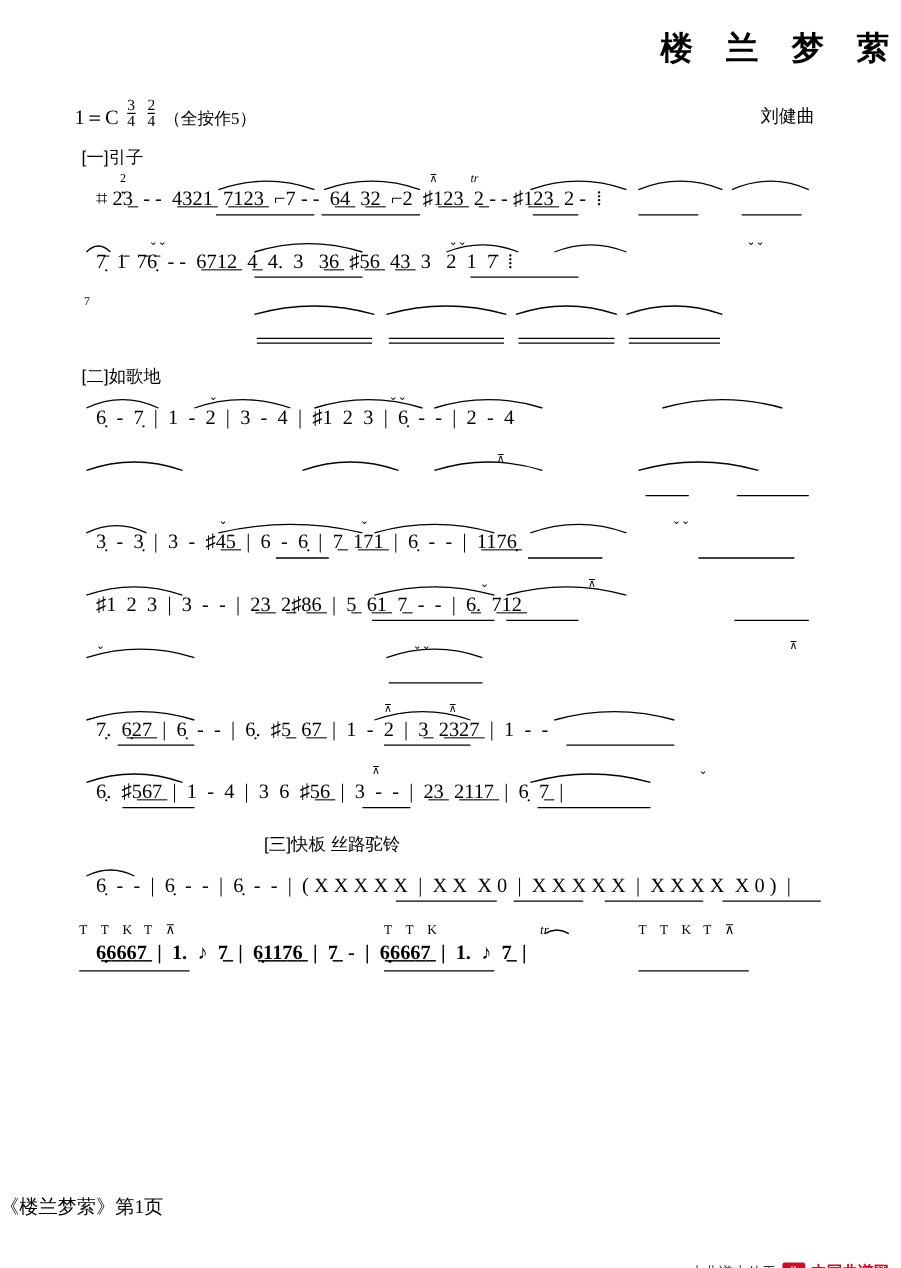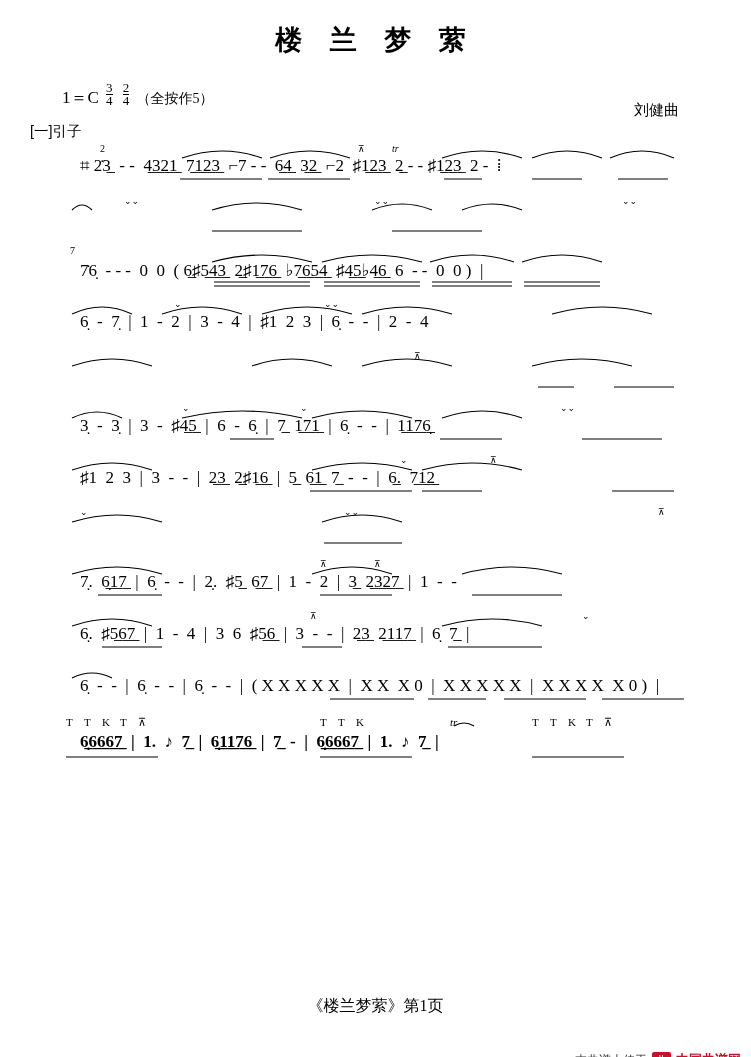--- a/index.html
+++ b/index.html
@@ -7,21 +7,21 @@
     width:751px;height:1057px;
     background:#ffffff;
     font-family:"Liberation Serif", serif;
     color:#000;
     position:relative;
     overflow:hidden;
   }
   .page{position:relative;width:751px;height:1057px;}
 
   .title{
-    text-align:center;
+    text-align:right;
     font-family:"Liberation Sans", sans-serif;
     font-weight:bold;
     font-size:27px;
     letter-spacing:10px;
     margin-top:22px;
   }
 
   .meta-row{
     position:relative;
     height:34px;
@@ -39,28 +39,28 @@
     text-align:center;
     line-height:0.95;
     font-size:13px;
     margin:0 3px;
   }
   .frac .num{display:block;}
   .frac .den{display:block;border-top:1px solid #000;}
   .paren-note{font-size:14px;}
   .composer{
     position:absolute;
-    right:72px; top:19px;
+    right:72px; top:6px;
     font-size:15px;
   }
 
   .section-label{
     font-size:14.5px;
     font-family:"Liberation Sans", sans-serif;
-    margin:6px 0 1px 30px;
+    margin:6px 0 1px 68px;
   }
   .section-label.center{margin-left:0;text-align:center;}
 
   .staff{
     position:relative;
     margin:0 62px 0 62px;
     height:52px;
     font-size:20px;
     white-space:nowrap;
   }
@@ -74,21 +74,20 @@
     margin-left:18px;
   }
 
   .slurs{position:absolute;left:0;top:0;width:627px;height:20px;}
   .underlines{position:absolute;left:0;top:34px;width:627px;height:10px;}
 
   .footer-title{
     position:absolute;
     left:0;right:0;
     bottom:62px;
-    text-align:center;
     font-size:16px;
   }
   .credit{
     position:absolute;
     right:10px;bottom:10px;
     display:flex;align-items:center;gap:5px;
     font-size:12px;
     font-family:"Liberation Sans", sans-serif;
     color:#333;
   }
@@ -153,47 +152,48 @@
   <div class="staff">
     <svg class="slurs" viewBox="0 0 627 20">
       <path class="slur" d="M10 16 Q20 6 30 16"></path>
       <path class="slur" d="M150 16 Q195 2 240 16"></path>
       <path class="slur" d="M310 16 Q340 4 370 16"></path>
       <path class="slur" d="M400 16 Q430 4 460 16"></path>
       <text x="62" y="10" font-size="9">⌄⌄</text>
       <text x="312" y="10" font-size="9">⌄⌄</text>
       <text x="560" y="10" font-size="9">⌄⌄</text>
     </svg>
+    <div class="notes">7̣̄  1̄  7̄6̣̄  - -  6̲7̲1̲2̲  4̲  4.  3   3̲6̲  ♯5̲6̲  4̲3̲  3   2  1  7̇  ⁞</div>
     <svg class="underlines" viewBox="0 0 627 10">
       <line class="ln" x1="150" y1="3" x2="240" y2="3"></line>
       <line class="ln" x1="330" y1="3" x2="420" y2="3"></line>
     </svg>
   </div>
 
   <div class="staff">
     <svg class="slurs" viewBox="0 0 627 20">
       <text x="8" y="8" font-size="10">7</text>
       <path class="slur" d="M150 16 Q200 2 250 16"></path>
       <path class="slur" d="M260 16 Q310 2 360 16"></path>
       <path class="slur" d="M368 16 Q410 2 452 16"></path>
       <path class="slur" d="M460 16 Q500 2 540 16"></path>
     </svg>
-    <div class="notes">7̇6̣  - - -  0  0  ( 6̲♯5̲4̲3̲  2̲♯1̲7̲6̲  ♭7̲6̲5̲4̲  ♯4̲5̲♭4̲6̲  6  - -  0  0 )  |</div>
     <svg class="underlines" viewBox="0 0 627 10">
       <line class="ln" x1="152" y1="2" x2="248" y2="2"></line>
       <line class="ln" x1="152" y1="6" x2="248" y2="6"></line>
       <line class="ln" x1="262" y1="2" x2="358" y2="2"></line>
       <line class="ln" x1="262" y1="6" x2="358" y2="6"></line>
       <line class="ln" x1="370" y1="2" x2="450" y2="2"></line>
       <line class="ln" x1="370" y1="6" x2="450" y2="6"></line>
       <line class="ln" x1="462" y1="2" x2="538" y2="2"></line>
       <line class="ln" x1="462" y1="6" x2="538" y2="6"></line>
     </svg>
   </div>
 
+  <div class="section-label">[二]如歌地</div>
 
   <div class="staff">
     <svg class="slurs" viewBox="0 0 627 20">
       <path class="slur" d="M10 16 Q40 2 70 16"></path>
       <path class="slur" d="M100 16 Q140 2 180 16"></path>
       <path class="slur" d="M200 16 Q245 2 290 16"></path>
       <path class="slur" d="M300 16 Q345 2 390 16"></path>
       <path class="slur" d="M490 16 Q540 2 590 16"></path>
       <text x="112" y="9" font-size="9">⌄</text>
       <text x="262" y="9" font-size="9">⌄⌄</text>
@@ -234,21 +234,21 @@
   </div>
 
   <div class="staff">
     <svg class="slurs" viewBox="0 0 627 20">
       <path class="slur" d="M10 16 Q50 2 90 16"></path>
       <path class="slur" d="M250 16 Q300 2 350 16"></path>
       <path class="slur" d="M360 16 Q410 2 460 16"></path>
       <text x="338" y="9" font-size="9">⌄</text>
       <text x="428" y="9" font-size="9">⊼</text>
     </svg>
-    <div class="notes">♯1  2  3  |  3  -  -  |  2̲3̲  2̲♯1̲6̲  |  5̲  6̲1̲  7̲  -  -  |  6̲.  7̲1̲2̲</div>
+    <div class="notes">♯1  2  3  |  3  -  -  |  2̲3̲  2̲♯8̲6̲  |  5̲  6̲1̲  7̲  -  -  |  6̲.  7̲1̲2̲</div>
     <svg class="underlines" viewBox="0 0 627 10">
       <line class="ln" x1="248" y1="3" x2="350" y2="3"></line>
       <line class="ln" x1="360" y1="3" x2="420" y2="3"></line>
       <line class="ln" x1="550" y1="3" x2="612" y2="3"></line>
     </svg>
   </div>
 
   <div class="staff">
     <svg class="slurs" viewBox="0 0 627 20">
       <path class="slur" d="M10 16 Q55 2 100 16"></path>
@@ -263,21 +263,21 @@
   </div>
 
   <div class="staff">
     <svg class="slurs" viewBox="0 0 627 20">
       <path class="slur" d="M10 16 Q55 2 100 16"></path>
       <path class="slur" d="M250 16 Q290 2 330 16"></path>
       <path class="slur" d="M400 16 Q450 2 500 16"></path>
       <text x="258" y="9" font-size="9">⊼</text>
       <text x="312" y="9" font-size="9">⊼</text>
     </svg>
-    <div class="notes">7̣.  6̣̲1̲7̲  |  6̣  -  -  |  2̣.  ♯5̲  6̲7̲  |  1  -  2  |  3̲  2̲3̲2̲7̲  |  1  -  -</div>
+    <div class="notes">7̣.  6̣̲2̲7̲  |  6̣  -  -  |  6̣.  ♯5̲  6̲7̲  |  1  -  2  |  3̲  2̲3̲2̲7̲  |  1  -  -</div>
     <svg class="underlines" viewBox="0 0 627 10">
       <line class="ln" x1="36" y1="3" x2="100" y2="3"></line>
       <line class="ln" x1="258" y1="3" x2="330" y2="3"></line>
       <line class="ln" x1="410" y1="3" x2="500" y2="3"></line>
     </svg>
   </div>
 
   <div class="staff">
     <svg class="slurs" viewBox="0 0 627 20">
       <path class="slur" d="M10 16 Q50 2 90 16"></path>
@@ -286,20 +286,21 @@
       <text x="520" y="9" font-size="9">⌄</text>
     </svg>
     <div class="notes">6̣.  ♯5̲6̲7̲  |  1  -  4  |  3  6  ♯5̲6̲  |  3  -  -  |  2̲3̲  2̲1̲1̲7̲  |  6̣  7̲  |</div>
     <svg class="underlines" viewBox="0 0 627 10">
       <line class="ln" x1="40" y1="3" x2="100" y2="3"></line>
       <line class="ln" x1="240" y1="3" x2="280" y2="3"></line>
       <line class="ln" x1="386" y1="3" x2="480" y2="3"></line>
     </svg>
   </div>
 
+  <div class="section-label center" style="margin-left:220px;text-align:left;">[三]快板  丝路驼铃</div>
 
   <div class="staff">
     <svg class="slurs" viewBox="0 0 627 20">
       <path class="slur" d="M10 16 Q30 6 50 16"></path>
     </svg>
     <div class="notes">6̣  -  -  |  6̣  -  -  |  6̣  -  -  |  ( X X X X X  |  X X  X 0  |  X X X X X  |  X X X X  X 0 )  |</div>
     <svg class="underlines" viewBox="0 0 627 10">
       <line class="ln" x1="268" y1="3" x2="352" y2="3"></line>
       <line class="ln" x1="366" y1="3" x2="424" y2="3"></line>
       <line class="ln" x1="442" y1="3" x2="524" y2="3"></line>

